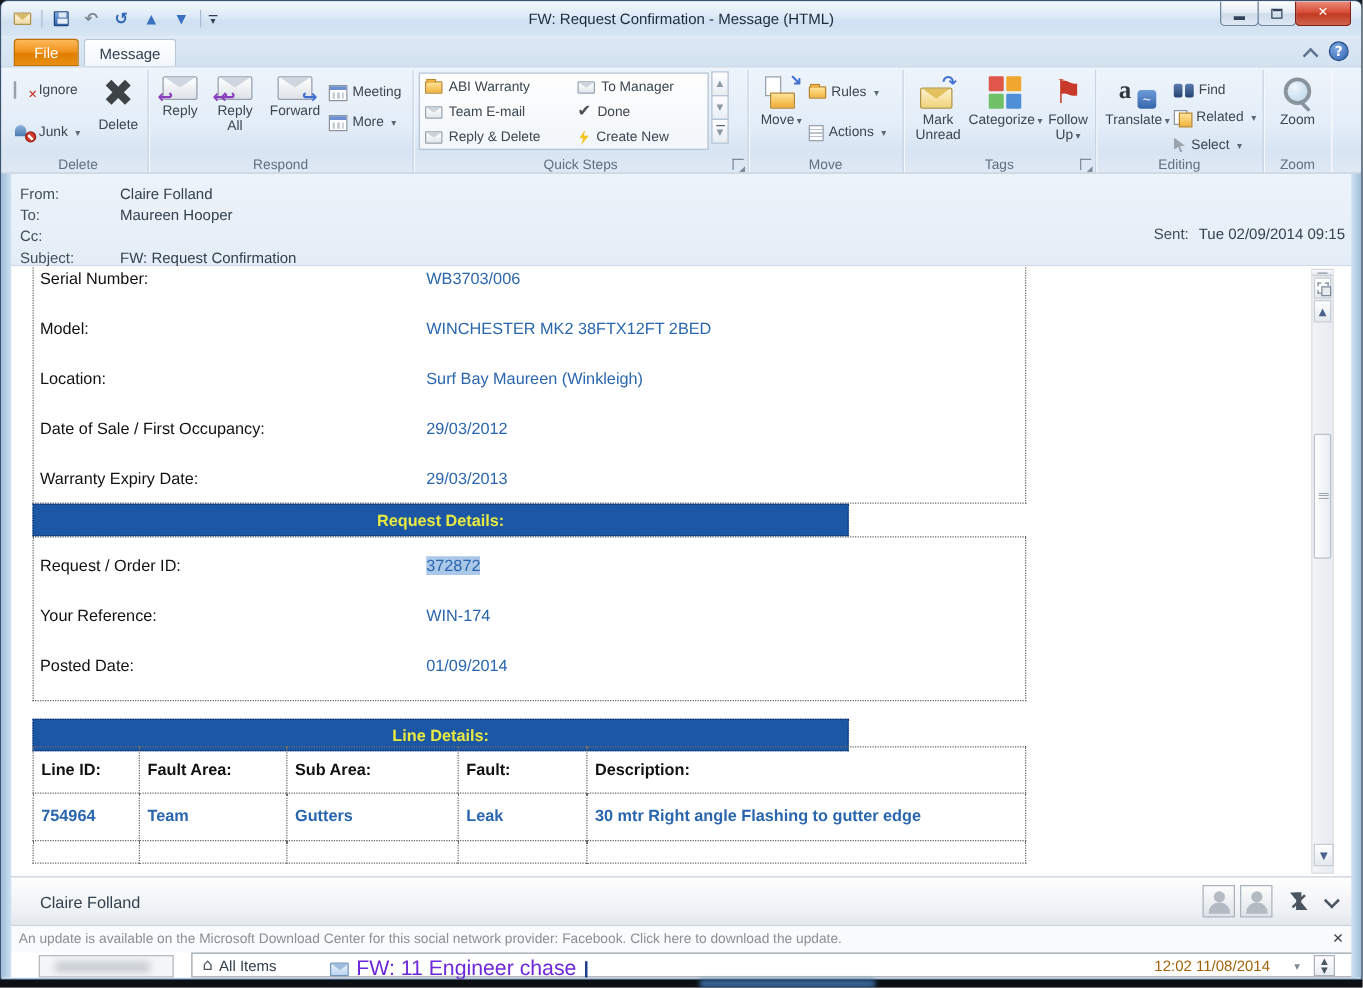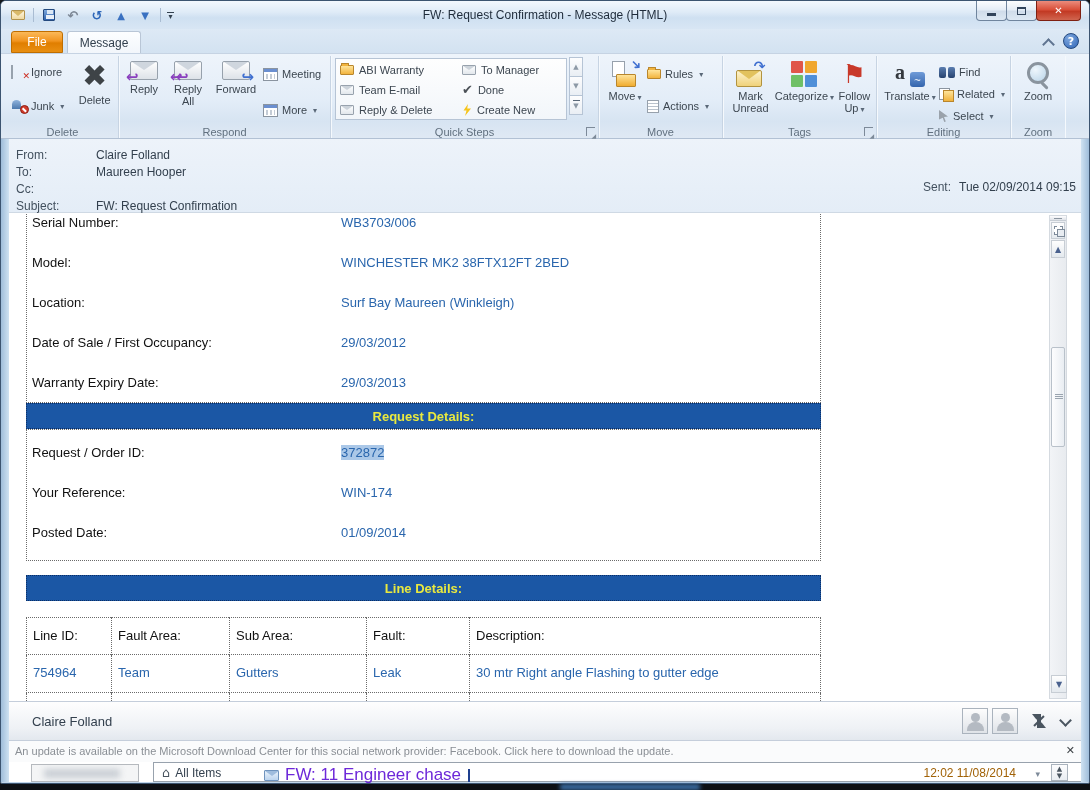--- a/index.html
+++ b/index.html
@@ -126,28 +126,28 @@
   .mh-label { display:inline-block; width:80px; color:#42505e; }
   .mh-sent { position:absolute; right:12px; top:9px; }
   .mh-sent .mh-label { width:auto; margin-right:8px;margin-top:32px; }
 
   
   .msgbody { position:absolute; left:8px; top:212px; width:1074px; height:488px; background:#fff; overflow:hidden; font-size:13px; }
   .tblwrap { position:absolute; left:17px; top:0; width:795px; }
   .sec { position:absolute; left:0; width:795px; border:1px dotted #6a6a6a; }
   .sec1 { top:-2px; height:192px; }
   .sec2 { top:216px; height:132px; }
-  .bluebar { position:absolute; left:0; width:795px; height:26px; background:#1b57a5; border:1px dotted #0b2f66; display:flex; align-items:center; justify-content:center; font-weight:bold; font-size:13px; }
+  .bluebar { position:absolute; left:0; width:653px; height:26px; background:#1b57a5; border:1px dotted #0b2f66; display:flex; align-items:center; justify-content:center; font-weight:bold; font-size:13px; }
   .bar1 { top:190px; } .bar2 { top:362px; }
   .frow { position:absolute; left:0; width:795px; height:40px; }
   .frow .flabel { position:absolute; left:6px; top:2px; color:#111; }
   .frow .fvalue { position:absolute; left:315px; top:2px; }
   .val-blue { color:#2a66ad; }
   .sel { background:#abc8e8; }
-  .ld-grid { position:absolute; left:0; top:404px; width:795px; height:97px; }
+  .ld-grid { position:absolute; left:0; top:384px; width:795px; height:97px;font-weight:bold; }
   .ld-row { display:flex; width:795px; }
   .ld-cell { border:1px dotted #6a6a6a; border-right:none; padding:10px 0 0 6px; height:38px; }
   .ld-cell:last-child { border-right:1px dotted #6a6a6a; }
   .ld-head .ld-cell { color:#111; }
   .ld-data .ld-cell { border-top:none; }
   .ld-stub .ld-cell { border-top:none; height:18px; }
   .c0{width:85px;} .c1{width:118px;} .c2{width:137px;} .c3{width:103px;} .c4{width:352px;}
 
   
   .sbar { position:absolute; left:1040px; top:2px; width:18px; height:484px; background:linear-gradient(90deg,#f2f4f7,#e8ebef); border:1px solid #d5dae0; }
@@ -287,21 +287,21 @@
           <span class="env2">
               <span class="arr arr-fwd glyph">↪</span>
             </span>
           <span class="lbl">Forward</span>
         </div>
         <div style="padding-top:6px;">
           <div class="btn-sm">
             <span class="cal"></span>
             <span>Meeting</span>
           </div>
-          <div class="btn-sm dd" style="margin-top:16px">
+          <div class="btn-sm dd" style="margin-top:4px">
             <span class="cal"></span>
             <span>More</span>
           </div>
         </div>
       </div>
       <div class="glabel">Respond</div>
     </div>
 
     <div class="rgroup" style="width:268px">
       <div style="display:flex;">

